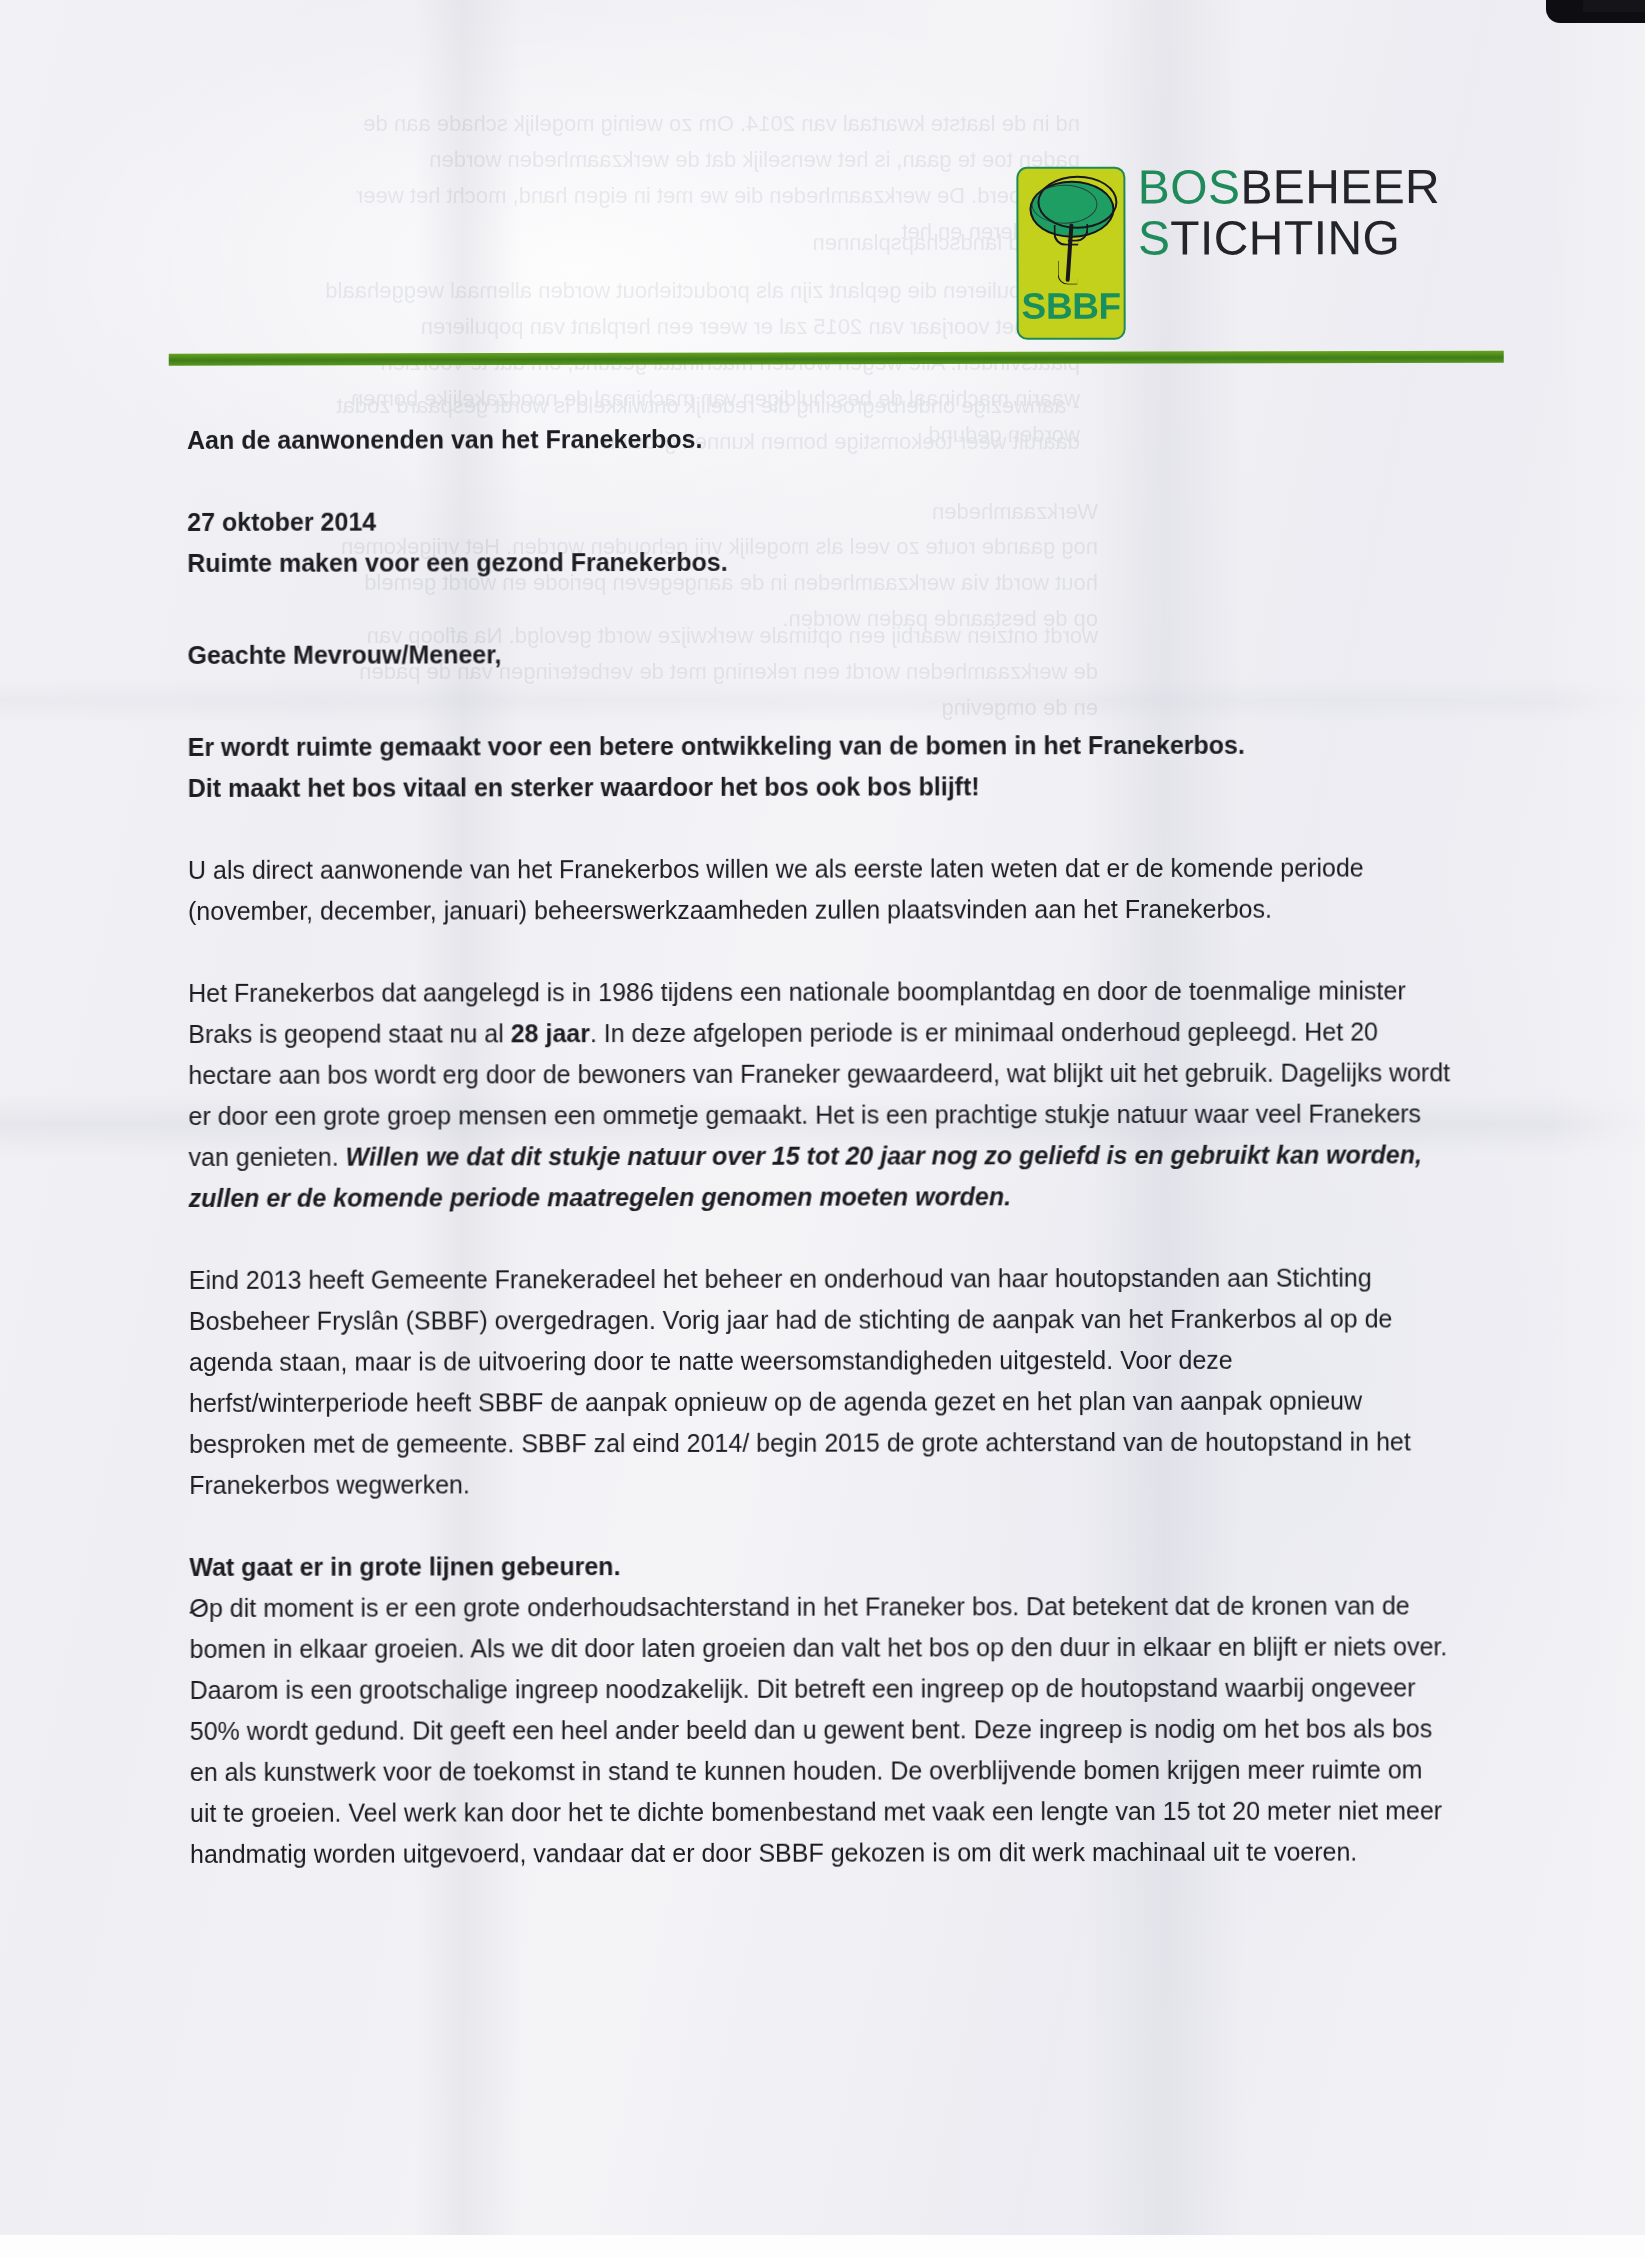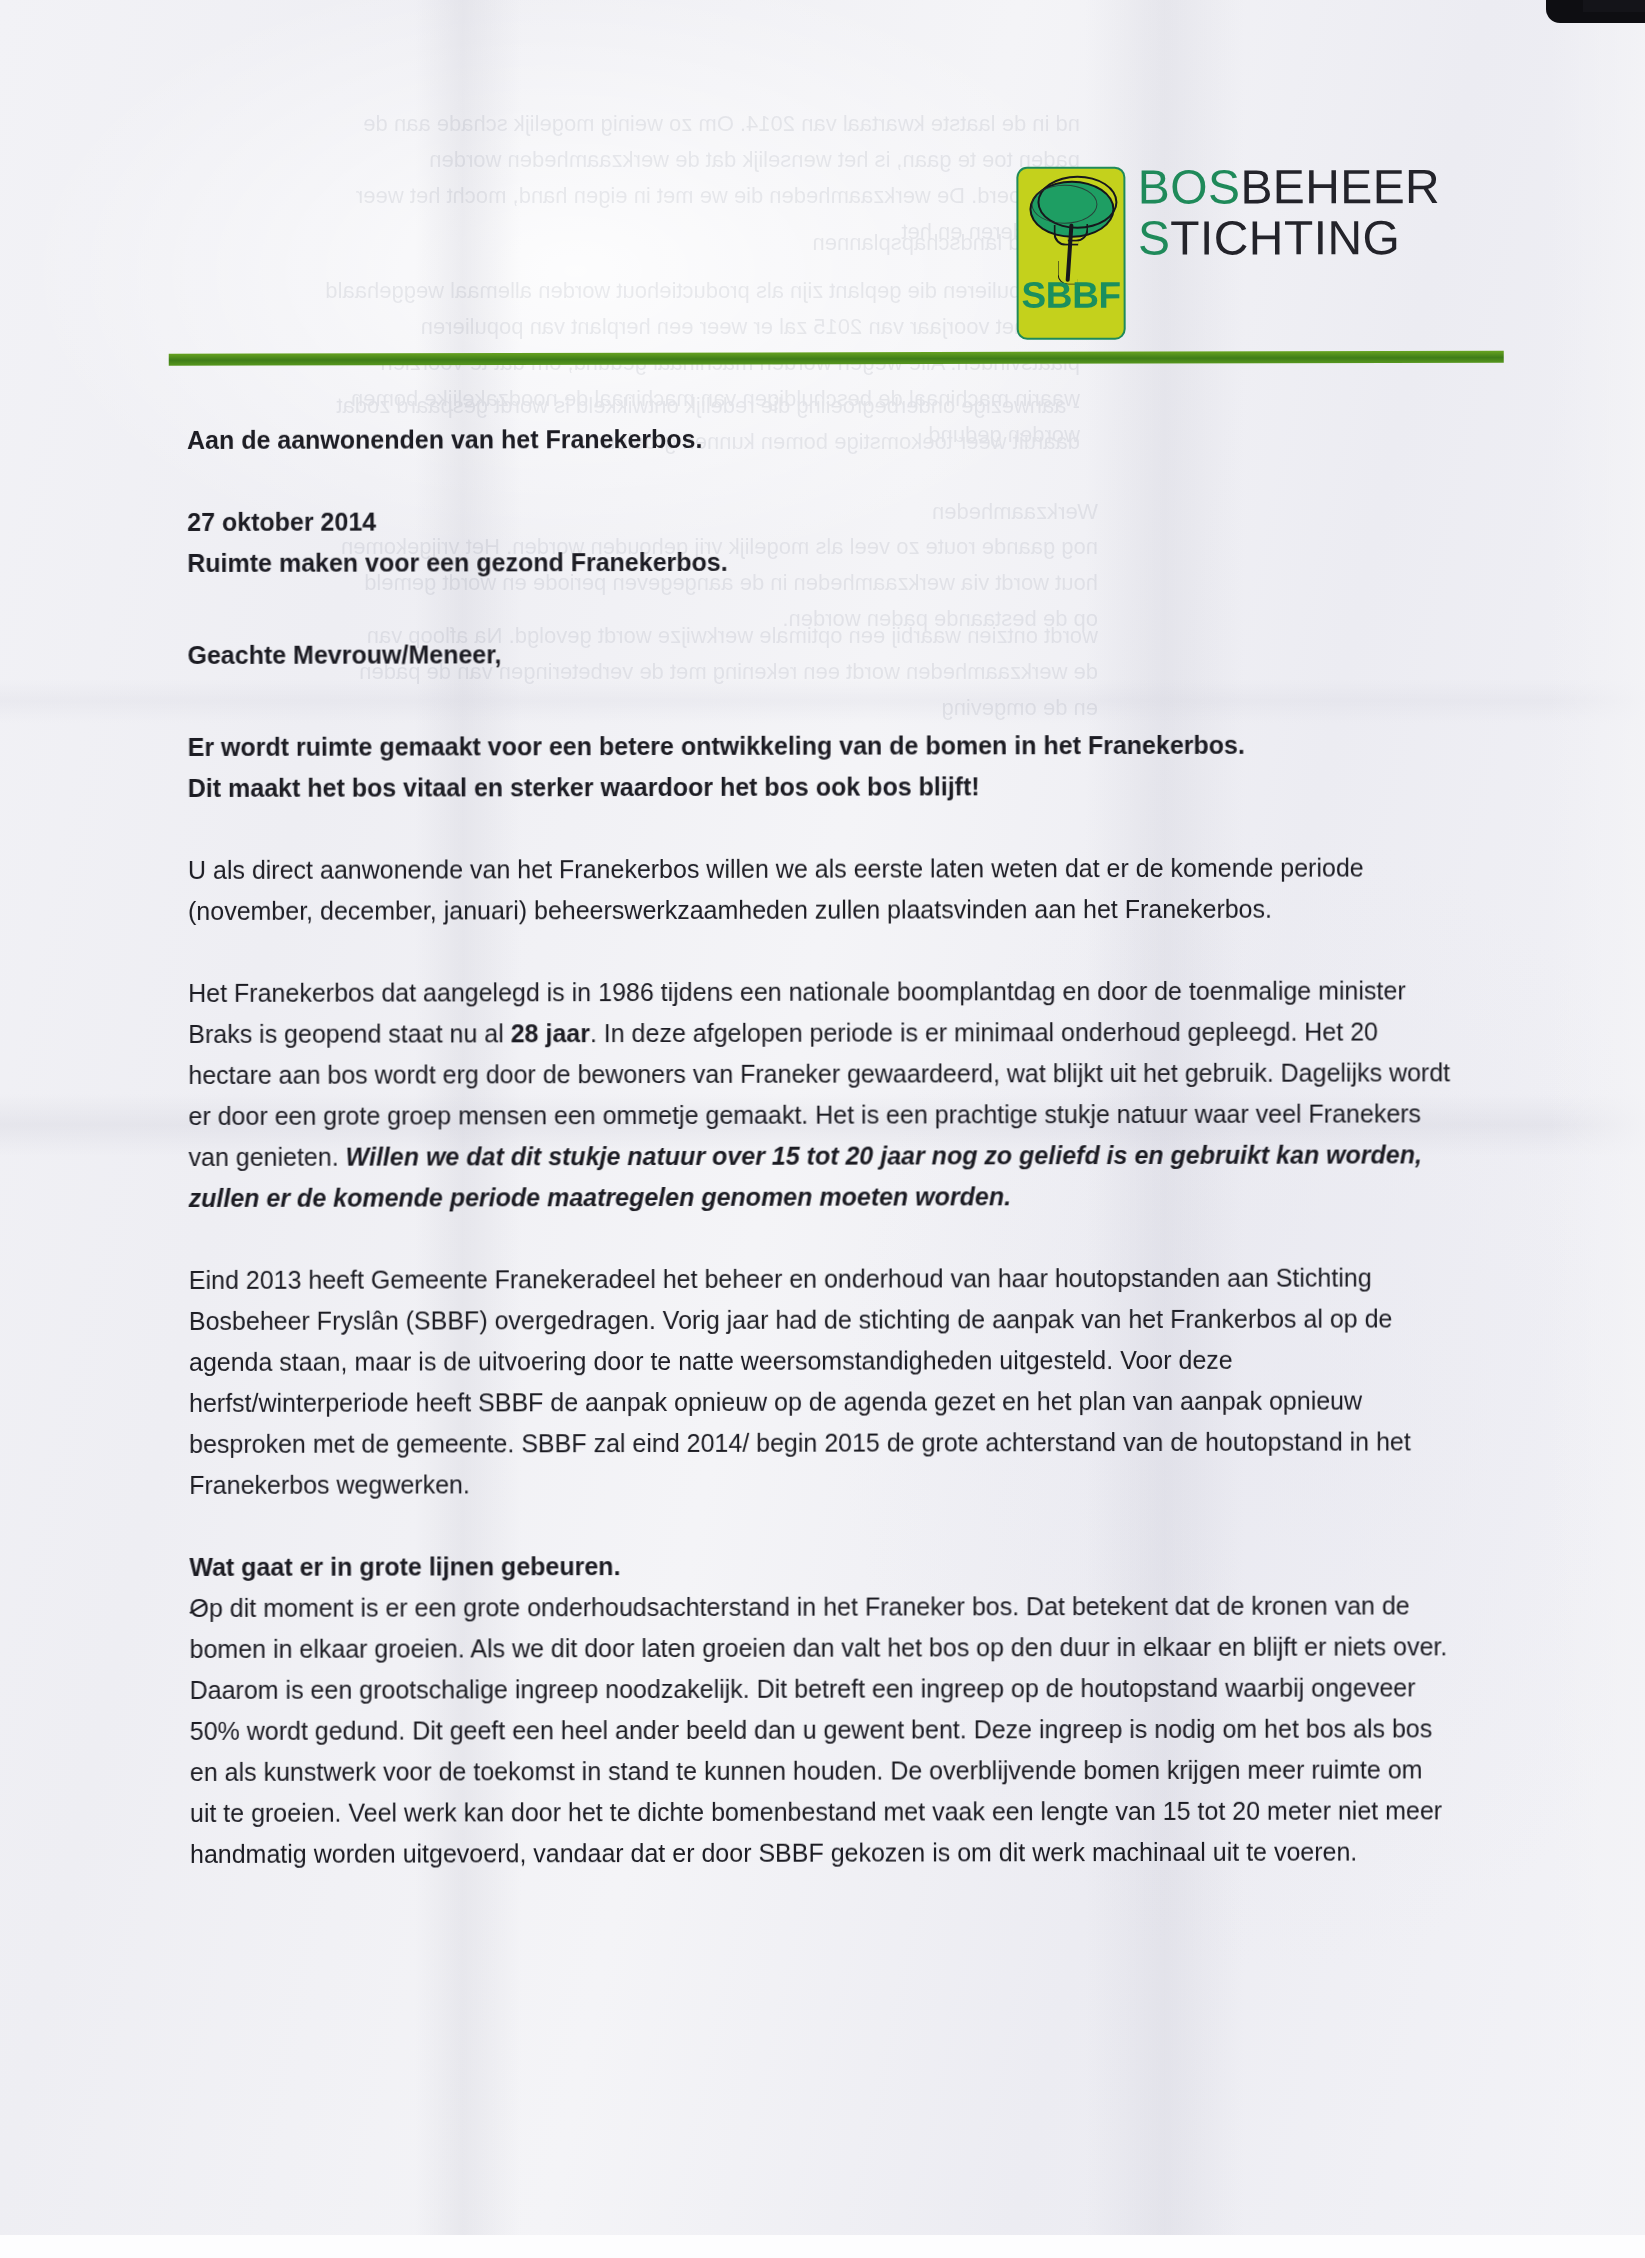--- a/index.html
+++ b/index.html
@@ -70,21 +70,21 @@
     position:absolute;left:49px;top:55px;width:3.5px;height:58px;background:#17171c;
     transform:rotate(4deg);border-radius:1.8px;
   }
   #logo-mark .branch1{position:absolute;left:35px;top:56px;width:23px;height:19.4px;
     border-left:2.1px solid #17171c;border-bottom:2.1px solid #17171c;border-radius:0 0 0 12.4px;}
   #logo-mark .branch2{position:absolute;left:49px;top:55px;width:19.4px;height:16px;
     border-right:2.1px solid #17171c;border-bottom:2.1px solid #17171c;border-radius:0 0 12.4px 0;}
   #logo-mark .root{position:absolute;left:39px;top:92px;width:19.4px;height:23px;
     border-left:1.9px solid #17171c;border-bottom:1.9px solid #17171c;border-radius:0 0 0 10.6px;}
   #logo-mark .sbbf{
-    position:absolute;left:0;right:0;bottom:21px;text-align:center;
+    position:absolute;left:0;right:0;bottom:10px;text-align:center;
     font-size:37px;font-weight:bold;color:#1a8f5e;letter-spacing:-0.4px;
     font-family:"Liberation Sans", sans-serif;
   }
   #logo-words{margin-left:12.4px;margin-top:-5.3px;
     font-size:48px;line-height:51px;letter-spacing:0.4px;color:#23232a;}
   #logo-words .lw{white-space:nowrap;}
   #logo-words .accent{color:#1f8a5a;}
 
   #green-rule{position:absolute;left:168px;top:354px;width:1335px;height:12.4px;
     background:linear-gradient(180deg,#67a321,#3f7d18 55%,#57971e);}

